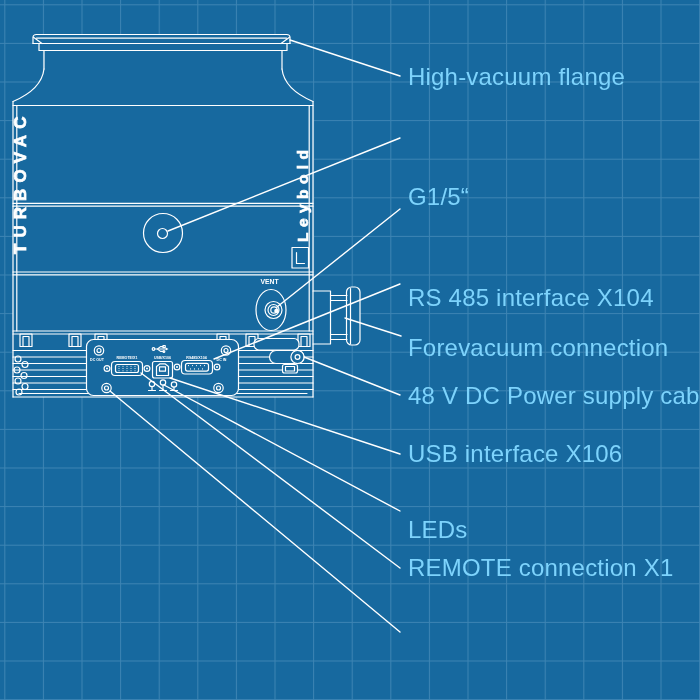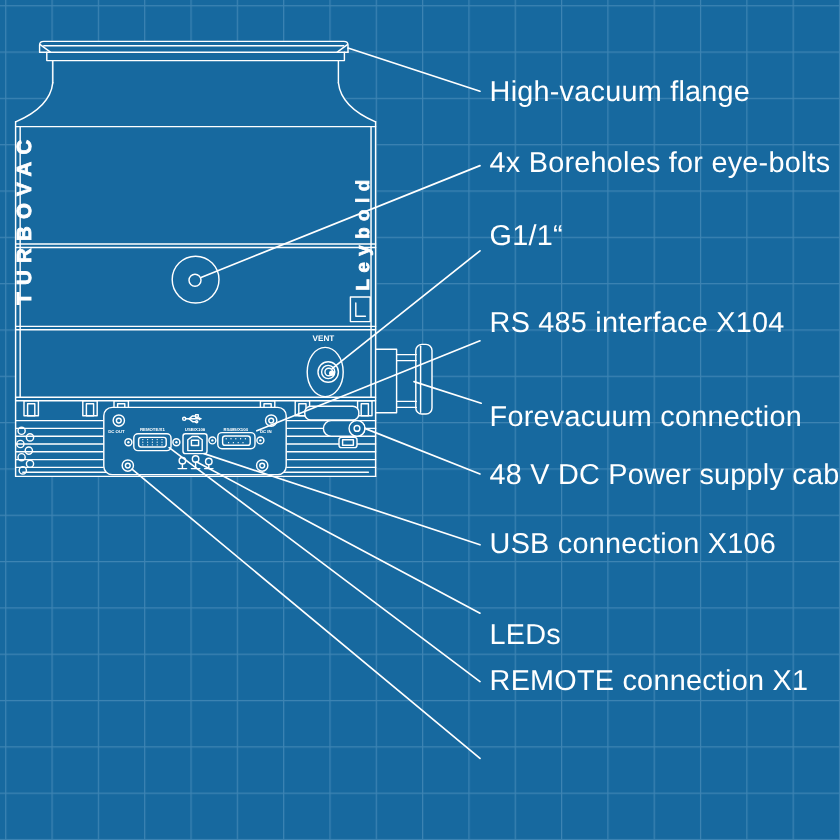--- a/index.html
+++ b/index.html
@@ -3,21 +3,21 @@
 <meta charset="utf-8">
 <style>
   html,body{margin:0;padding:0;}
   .stage{
     position:relative;width:700px;height:700px;overflow:hidden;
     background:#17699f;
     font-family:"Liberation Sans", sans-serif;
   }
   .stage svg{position:absolute;left:0;top:0;}
   .callout{
-    position:absolute;left:408px;color:#ffffff;
+    position:absolute;left:408px;color:#7dd3fc;
     font-size:24px;line-height:28px;font-weight:500;letter-spacing:0.2px;
     white-space:nowrap;
   }
   .callout span{display:block;}
   .callout span:empty{display:none;}
   .pump-stroke{stroke:#ffffff;fill:none;stroke-width:1.2;stroke-linecap:round;stroke-linejoin:round;}
   .fillbg{fill:#17699f;}
   .leader{stroke:#ffffff;stroke-width:1.4;stroke-linecap:round;}
   text.marking{fill:#ffffff;font-family:"Liberation Sans",sans-serif;}
 </style>
@@ -243,37 +243,34 @@
     <line class="leader" x1="170" y1="378" x2="400" y2="454"></line>
     <line class="leader" x1="164" y1="385" x2="400" y2="511"></line>
     <line class="leader" x1="141" y1="373" x2="400" y2="568"></line>
     <line class="leader" x1="110" y1="391" x2="400" y2="632"></line>
   </g>
 </svg>
 
 <div class="callout" style="top:63px">
       <span>High-vacuum flange</span>
     </div>
-<div class="callout" style="top:122px">
-      <span>4x Boreholes for eye-bolts</span>
-    </div>
 <div class="callout" style="top:183px">
-      <span>G1/1“</span>
-    </div>
-<div class="callout" style="top:256px">
+      <span>G1/5“</span>
+    </div>
+<div class="callout" style="top:284px">
       <span>RS 485 interface X104</span>
     </div>
 <div class="callout" style="top:334px">
       <span>Forevacuum connection</span>
     </div>
 <div class="callout" style="top:382px">
       <span>48 V DC Power supply cable</span>
     </div>
 <div class="callout" style="top:440px">
-      <span>USB connection X106</span>
+      <span>USB interface X106</span>
     </div>
 <div class="callout" style="top:516px">
       <span>LEDs</span>
     </div>
 <div class="callout" style="top:554px">
       <span>REMOTE connection X1</span>
     </div>
 </div>
 
 </body></html>

